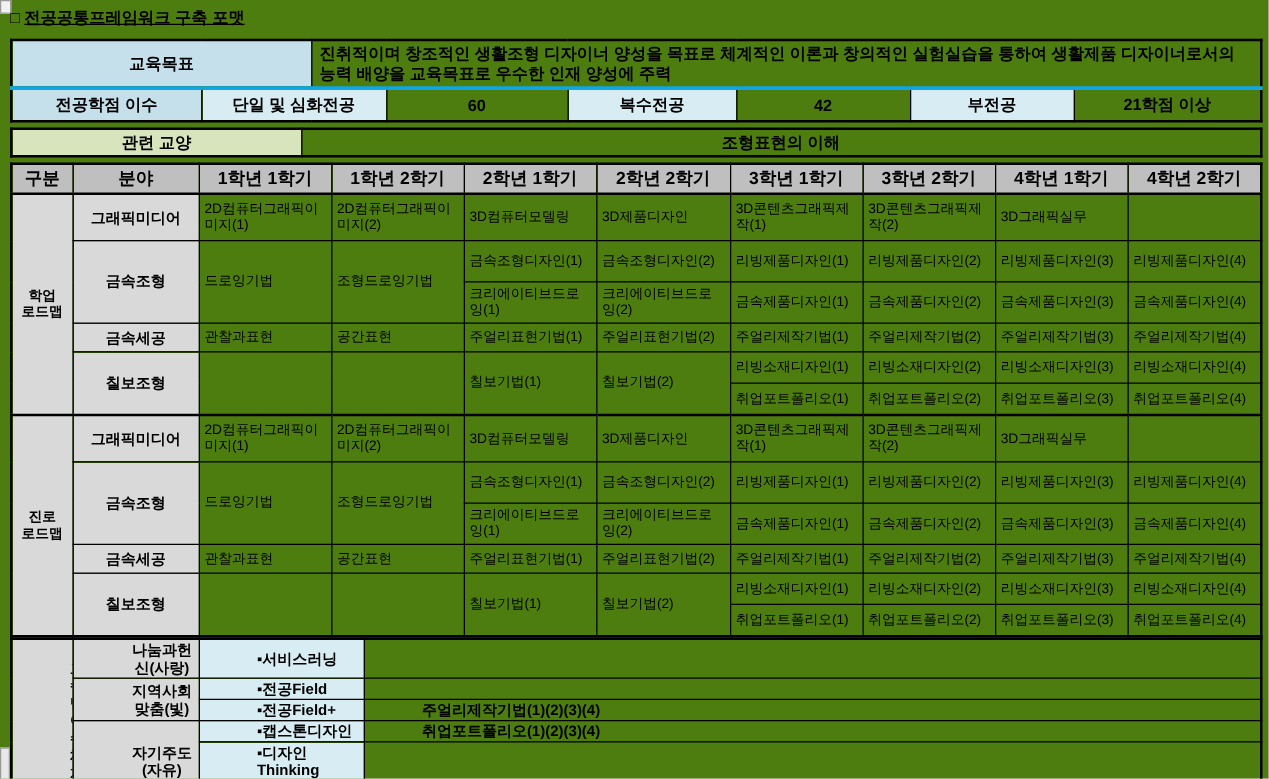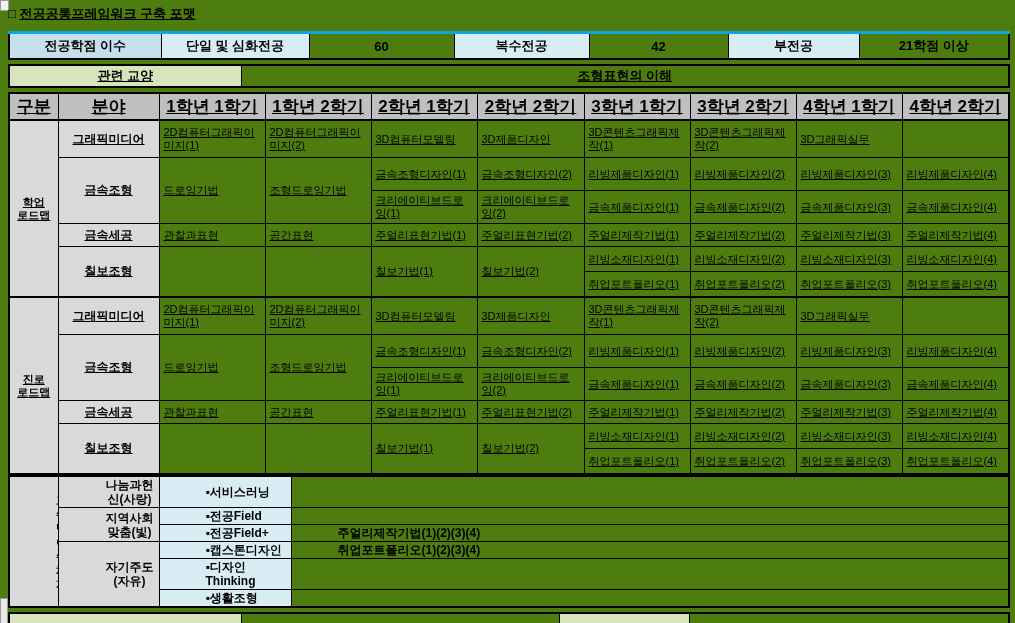--- a/index.html
+++ b/index.html
@@ -3,39 +3,39 @@
 <meta charset="utf-8">
 <style>
   html,body{margin:0;padding:0;background:#fff;}
   body{font-family:"Liberation Sans","DejaVu Sans",sans-serif;color:#000;}
   .page{position:relative;width:1015px;height:623px;background:#4d7c0f;overflow:hidden;}
   .content{position:absolute;left:8px;top:0;width:1000px;}
   .doc-title{font-size:13px;font-weight:bold;margin:5px 0 7px 0;letter-spacing:0;}
   .doc-title .tt{text-decoration:underline;}
   table{border-collapse:collapse;table-layout:fixed;width:1000px;border:2px solid #000;}
   td,th{border:1px solid #000;padding:1px 4px;font-size:11px;overflow:hidden;vertical-align:middle;}
-  .mt4{margin-top:4px;text-decoration:underline;}
+  .mt4{margin-top:4px;}
   .mt8{margin-top:8px;}
   
   .blue{background:#C5E0EB;}
   .cyan{background:#D8EDF3;}
   .green{background:#D7E4BC;}
   .gray{background:#BFBFBF;}
   .lgray{background:#D9D9D9;}
   .b{font-weight:bold;}
   .c{text-align:center;}
   .preline{white-space:pre-line;margin-top:24px;}
   
   .t1 td{font-size:13px;}
   .t1 .goal-text{line-height:16px;text-align:left;padding:1px 6px;}
   .t1 tr.r2 td{border-top:3px solid #0ea5e9;height:22px;}
   
   .t2 td{height:18px;font-size:13px;}
   
-  .t3 th{height:20px;font-size:17px;}
+  .t3 th{height:20px;font-size:14px;}
   .t3 td{line-height:13px;}
   .t3 .field{font-size:12px;}
   .t3 .sec-split td{border-top:2px solid #000;}
   .t3 .hdr th{border-bottom:2px solid #000;}
   .rowA td{height:34px;}
   .rowB td{height:30px;}
   .rowC td{height:20px;}
   .rowD td{height:22px;}
   
   .t4 td{height:14px;line-height:14px;padding-left:46px;}
@@ -67,20 +67,24 @@
         <col style="width:152px">
           <col style="width:88px">
           <col style="width:60px">
           <col style="width:145px">
         <col style="width:135px">
           <col style="width:139px">
           <col style="width:131px">
           <col style="width:150px">
       </colgroup>
       <tbody>
+          <tr>
+        <td colspan="2" class="blue b c" style="height:34px">교육목표</td>
+        <td colspan="6" class="goal-text b">진취적이며 창조적인 생활조형 디자이너 양성을 목표로 체계적인 이론과 창의적인 실험실습을 통하여 생활제품 디자이너로서의 능력 배양을 교육목표로 우수한 인재 양성에 주력</td>
+      </tr>
       <tr class="r2">
         <td class="blue b c">전공학점 이수</td>
         <td colspan="2" class="cyan b c">단일 및 심화전공</td>
         <td class="b c">60</td>
         <td class="cyan b c">복수전공</td>
         <td class="b c">42</td>
         <td class="cyan b c">부전공</td>
         <td class="b c">21학점 이상</td>
       </tr>
     </tbody>

